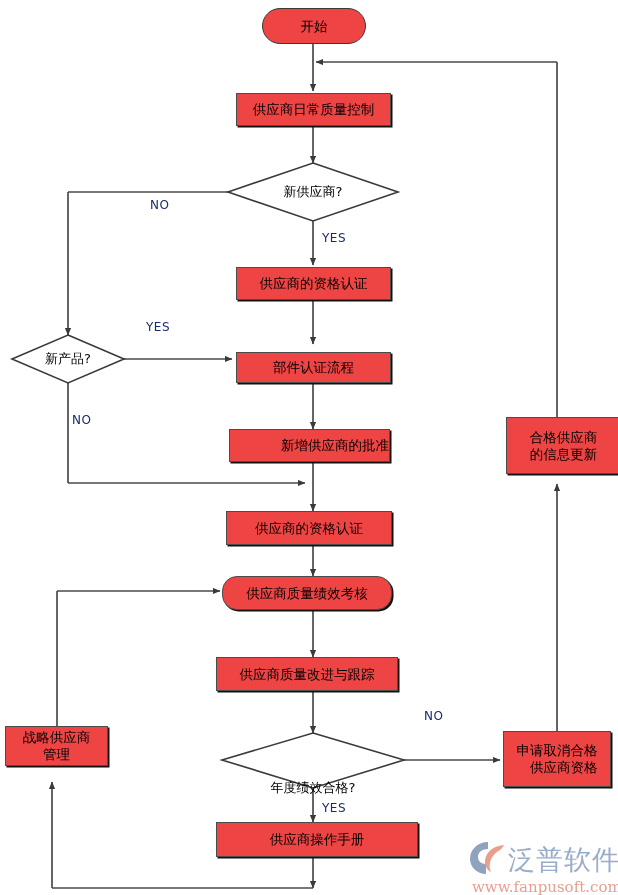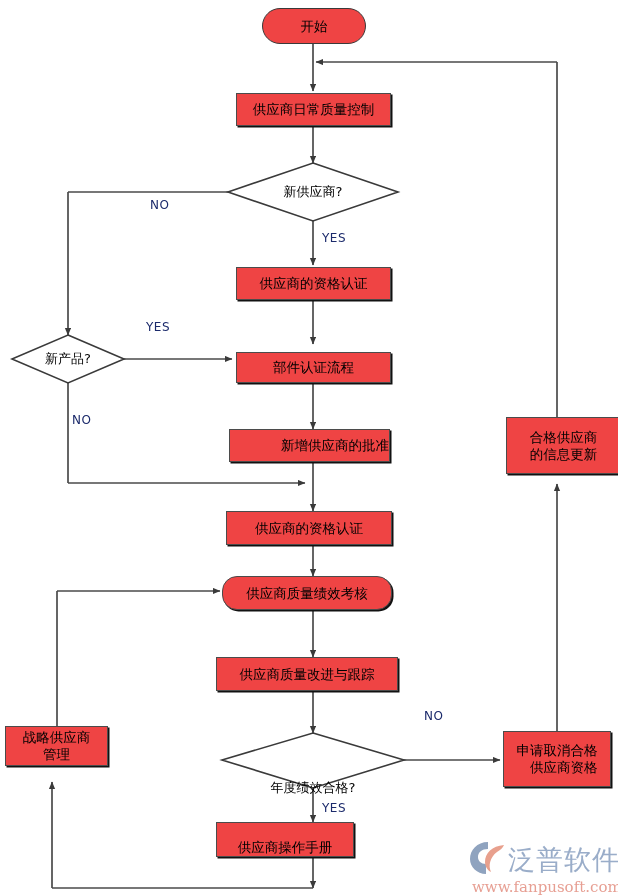--- a/index.html
+++ b/index.html
@@ -171,21 +171,21 @@
 </div>
 
 <div class="node proc" style="left:216px;top:657px;width:182px;height:34px;">
   <span>供应商质量改进与跟踪</span>
 </div>
 
 <div class="decision-label" style="left:222px;top:747px;width:182px;height:26px;margin-top:28px;">
   <span>年度绩效合格?</span>
 </div>
 
-<div class="node proc" style="left:216px;top:822px;width:138px;height:35px;align-items:flex-end;">
+<div class="node proc" style="left:216px;top:822px;width:202px;height:35px;">
   <span>供应商操作手册</span>
 </div>
 
 <div class="node proc twoline" style="left:506px;top:417px;width:115px;height:57px;">
   <span>合格供应商
 的信息更新</span>
 </div>
 
 <div class="node proc twoline" style="left:503px;top:731px;width:108px;height:56px;text-align:right;">
   <span>申请取消合格

